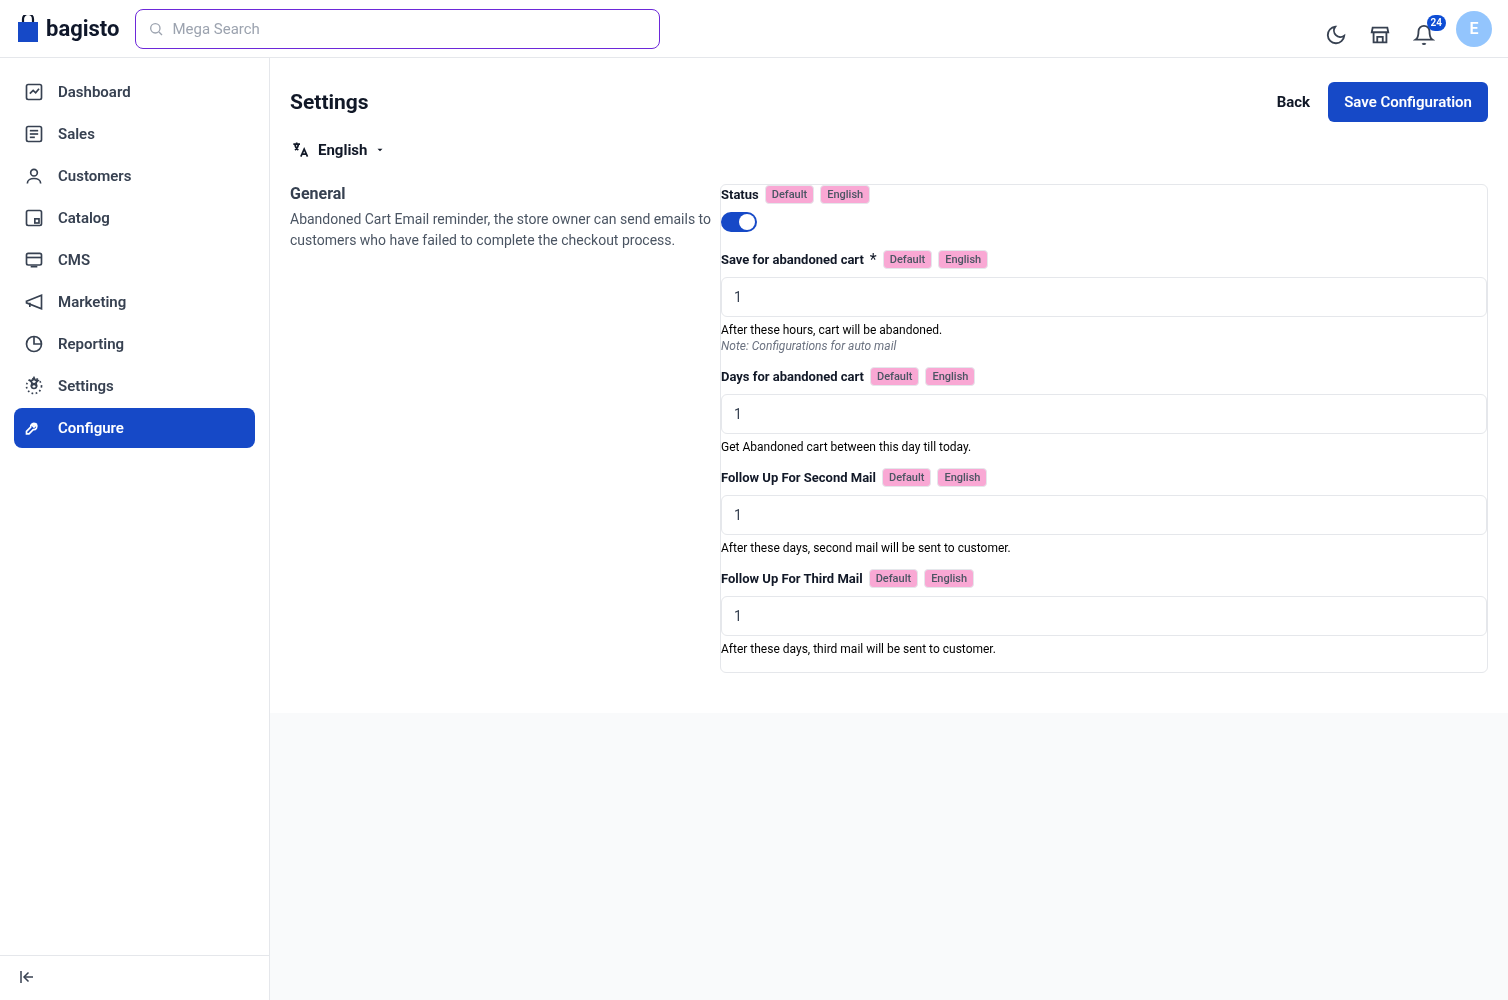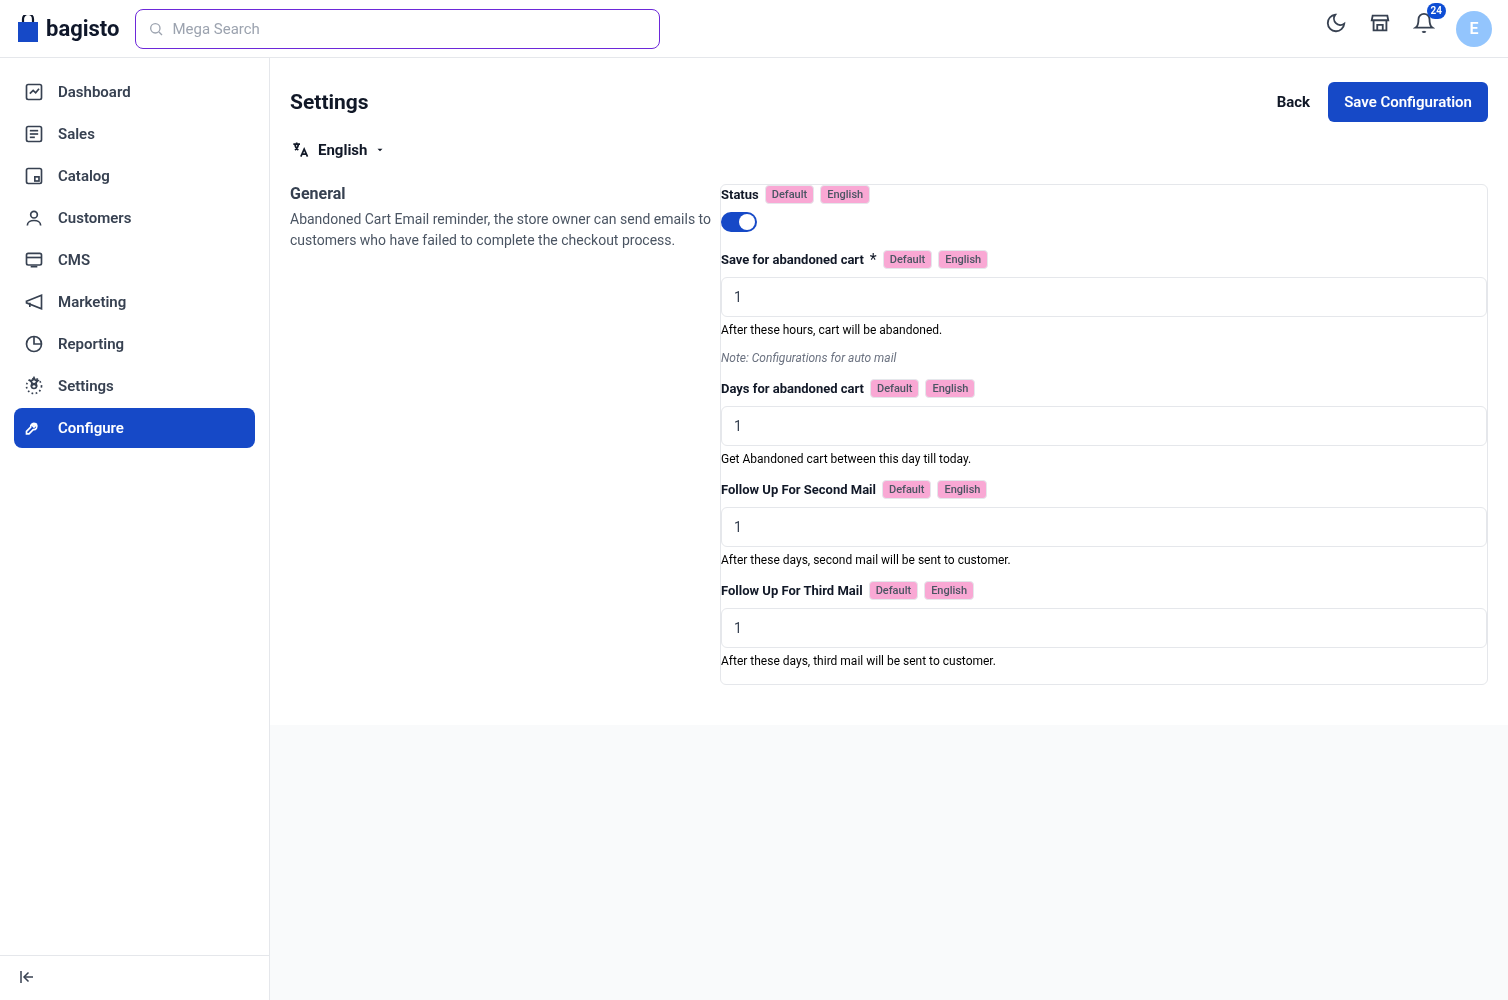--- a/index.html
+++ b/index.html
@@ -6,21 +6,21 @@
     body { background: #fff; color: #1f2937; }
     
     
     .header { display: flex; align-items: center; height: 58px; border-bottom: 1px solid #e5e7eb; padding: 0 16px; gap: 16px; }
     .logo { display: flex; align-items: center; gap: 6px; font-weight: 700; font-size: 22px; color: #0f172a; }
     .logo-bag { width: 24px; height: 28px; }
     .search-box { flex: 0 0 525px; display: flex; align-items: center; background: #fff; border: 1px solid #6d28d9; border-radius: 8px; height: 40px; padding: 0 12px; gap: 8px; }
     .search-box input { border: none; outline: none; flex: 1; font-size: 15px; color: #374151; background: transparent; }
     .search-box input::placeholder { color: #9ca3af; }
     .header-spacer { flex: 1; }
-    .header-actions { display: flex; align-items: flex-start; gap: 20px; }
+    .header-actions { display: flex; align-items: flex-end; gap: 20px; }
     .icon-btn { width: 24px; height: 24px; display: flex; align-items: center; justify-content: center; color: #374151; cursor: pointer; }
     .notif-wrapper { position: relative; }
     .badge { position: absolute; top: -8px; right: -10px; background: #0e4dd4; color: #fff; font-size: 10px; font-weight: 600; border-radius: 9px; min-width: 18px; height: 16px; display: flex; align-items: center; justify-content: center; padding: 0 4px; }
     .avatar { width: 36px; height: 36px; border-radius: 50%; background: #93c5fd; color: #fff; display: flex; align-items: center; justify-content: center; font-weight: 600; cursor: pointer; }
     
     
     .layout { display: flex; height: calc(100vh - 58px); }
     
     
     .sidebar { width: 270px; border-right: 1px solid #e5e7eb; display: flex; flex-direction: column; padding-top: 14px; position: relative; }
@@ -49,21 +49,21 @@
     
     .content-right { flex: 1; border: 1px solid #e5e7eb; border-radius: 6px; background: #fff; }
     
     .field { margin-bottom: 14px; }
     .field-label-row { display: flex; align-items: center; gap: 6px; margin-bottom: 8px; flex-wrap: wrap; }
     .field-label { font-size: 13px; font-weight: 700; color: #111827; }
     .req { color: #111827; }
     .chip { font-size: 11px; background: #f9a8d4; border: 1px solid #e5e7eb; border-radius: 4px; padding: 2px 6px; color: #4b5563; font-weight: 500; }
     .field-input { width: 100%; height: 40px; border: 1px solid #e5e7eb; border-radius: 6px; padding: 0 12px; font-size: 14px; color: #374151; background: #fff; }
     .field-help { font-size: 12px; color: #000000; margin-top: 6px; }
-    .field-note { font-size: 12px; color: #6b7280; font-style: italic; margin-top: 14px; margin-bottom: 14px; }
+    .field-note { font-size: 12px; color: #6b7280; font-style: italic; margin-top: 2px; margin-bottom: 14px; }
     
     
     .toggle { width: 36px; height: 20px; background: #1649c7; border-radius: 10px; position: relative; cursor: pointer; display: inline-block; }
     .toggle-knob { width: 16px; height: 16px; background: #fff; border-radius: 50%; position: absolute; top: 2px; right: 2px; }
 
     .lower-bg { background: #f9fafb; height: 300px; }
     
     svg { display: block; }
   </style>
 </head>
@@ -130,34 +130,34 @@
               <line x1="7" y1="8" x2="17" y2="8"></line>
               <line x1="7" y1="12" x2="17" y2="12"></line>
               <line x1="7" y1="16" x2="13" y2="16"></line>
             </svg>
           </span>
         <span>Sales</span>
       </div>
       <div class="nav-item">
         <span class="nav-icon">
             <svg width="20" height="20" viewBox="0 0 24 24" fill="none" stroke="currentColor" stroke-width="2">
+              <circle cx="12" cy="8" r="4"></circle>
+              <path d="M4 21c0-4 4-6 8-6s8 2 8 6"></path>
+            </svg>
+          </span>
+        <span>Customers</span>
+      </div>
+      <div class="nav-item">
+        <span class="nav-icon">
+            <svg width="20" height="20" viewBox="0 0 24 24" fill="none" stroke="currentColor" stroke-width="2">
               <rect x="3" y="3" width="18" height="18" rx="2"></rect>
               <rect x="13" y="13" width="5" height="5"></rect>
             </svg>
           </span>
         <span>Catalog</span>
-      </div>
-      <div class="nav-item">
-        <span class="nav-icon">
-            <svg width="20" height="20" viewBox="0 0 24 24" fill="none" stroke="currentColor" stroke-width="2">
-              <circle cx="12" cy="8" r="4"></circle>
-              <path d="M4 21c0-4 4-6 8-6s8 2 8 6"></path>
-            </svg>
-          </span>
-        <span>Customers</span>
       </div>
       <div class="nav-item">
         <span class="nav-icon">
             <svg width="20" height="20" viewBox="0 0 24 24" fill="none" stroke="currentColor" stroke-width="2">
               <rect x="3" y="4" width="18" height="14" rx="2"></rect>
               <line x1="3" y1="9" x2="21" y2="9"></line>
               <line x1="8" y1="20" x2="16" y2="20"></line>
             </svg>
           </span>
         <span>CMS</span>

